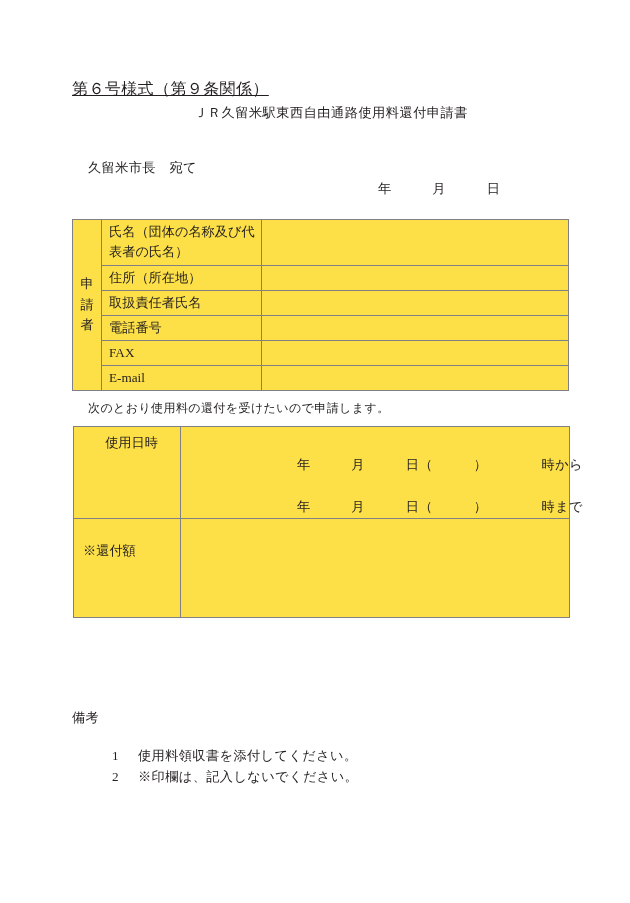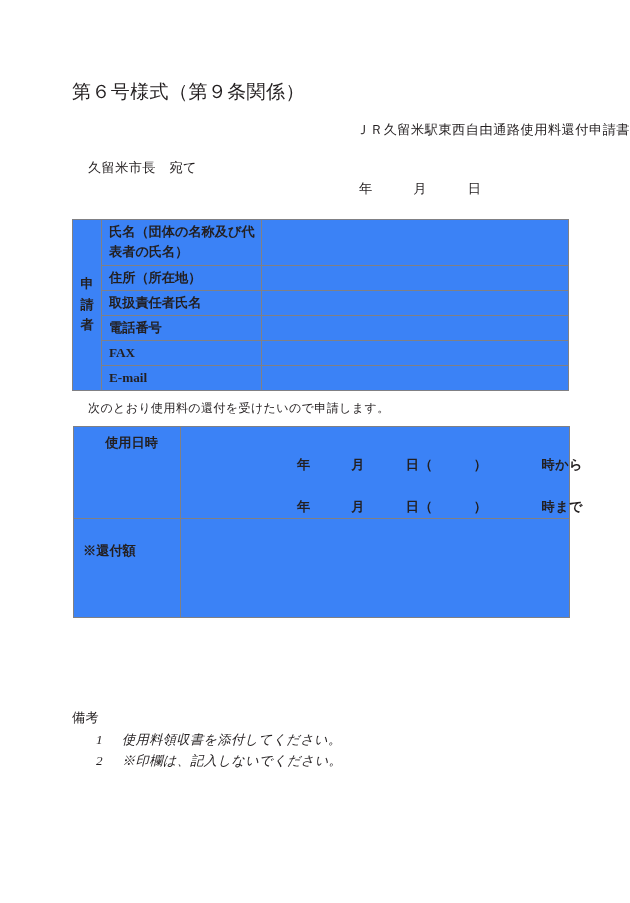--- a/index.html
+++ b/index.html
@@ -20,66 +20,66 @@
     inset: 0;
     background: #fff;
     overflow: hidden;
   }
 
   
   .form-no {
     position: absolute;
     left: 72px;
     top: 79px;
-    font-size: 19px;
-    letter-spacing: 0.4px;
-    white-space: nowrap;
+    font-size: 16px;
+    letter-spacing: 0.4px;
+    white-space: nowrap;
+    text-decoration: underline;
   }
   .doc-title {
     position: absolute;
     left: 0;
     right: 0;
-    top: 121px;
-    text-align: right;
+    top: 104px;
+    text-align: center;
     font-size: 13.2px;
     letter-spacing: 0.5px;
     padding-left: 32px;
     white-space: nowrap;
   }
   .addressee {
     position: absolute;
     left: 88px;
     top: 159px;
     font-size: 13.2px;
     letter-spacing: 0.4px;
     white-space: nowrap;
   }
   .date-line {
     position: absolute;
-    left: 359px;
+    left: 378px;
     top: 180px;
     font-size: 13.2px;
     letter-spacing: 0.4px;
     white-space: nowrap;
   }
 
   
   table.form-table {
     position: absolute;
     border-collapse: collapse;
     table-layout: fixed;
     font-size: 13.2px;
     color: #231f20;
   }
   table.form-table td {
     border: 1px solid #808084;
     padding: 0;
     vertical-align: top;
-    background: #3b82f6;
-    font-weight: bold;
+    background: #fde047;
   }
 
   
   #applicant-table {
     left: 72px;
     top: 219px;
     width: 486px;
   }
   #applicant-table td.vert-label {
     width: 28px;
@@ -155,23 +155,22 @@
     position: absolute;
     left: 72px;
     top: 707px;
     font-size: 13.2px;
     letter-spacing: 0.4px;
     line-height: 1.63;
   }
   .remarks .r-title { white-space: nowrap; }
   .remarks ol {
     list-style: none;
-    margin: 0;
+    margin: 16px;
     padding: 0 0 0 24px;
-    font-style: italic;
   }
   .remarks li {
     white-space: pre;
   }
   .remarks li .num { display: inline-block; width: 26px; }
 </style>
 </head>
 <body>
 
 <div class="page">

